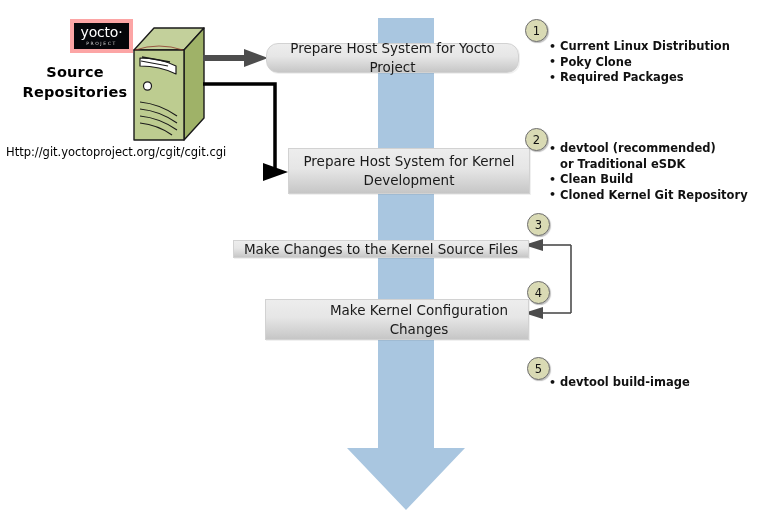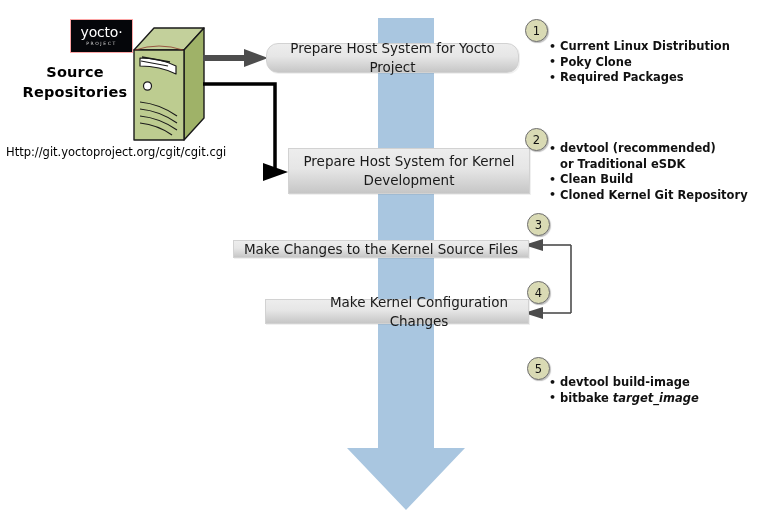--- a/index.html
+++ b/index.html
@@ -11,21 +11,21 @@
     position:relative;
   }
   #stage{position:absolute;left:0;top:0;width:769px;height:517px;}
 
   
   .flow-arrow{position:absolute;left:330px;top:18px;width:150px;height:494px;}
 
   
   .yocto-logo{
     position:absolute;left:70px;top:19px;width:63px;height:34px;
-    background:#05060a;border:1px solid #fca5a5;
+    background:#05060a;border:4px solid #fca5a5;
     box-sizing:border-box;
     display:flex;flex-direction:column;align-items:center;justify-content:center;
   }
   .yocto-logo .y-main{
     color:#ffffff;font-size:14px;letter-spacing:-0.2px;line-height:13px;
     font-family:"DejaVu Sans","Liberation Sans",sans-serif;
   }
   .yocto-logo .y-main .dot{font-size:14px;}
   .yocto-logo .y-sub{
     color:#d8d8d8;font-size:4.5px;letter-spacing:1.6px;line-height:7px;
@@ -150,21 +150,21 @@
 
   <div class="pbox" style="left:288px;top:148px;width:242px;height:46px;flex-direction:column;">
     <span>Prepare Host System for Kernel</span>
     <span>Development</span>
   </div>
 
   <div class="pbox" style="left:233px;top:240px;width:296px;height:18px;">
     <span>Make Changes to the Kernel Source Files</span>
   </div>
 
-  <div class="pbox" style="left:265px;top:299px;width:264px;height:25px;padding-left:44px;">
+  <div class="pbox" style="left:265px;top:299px;width:264px;height:41px;padding-left:44px;">
     <span>Make Kernel Configuration Changes</span>
   </div>
 
 
   <div class="numcircle" style="left:525px;top:19px;">
     <span>1</span>
   </div>
   <div class="numcircle" style="left:525px;top:128px;">
     <span>2</span>
   </div>
@@ -186,16 +186,15 @@
 
   <div class="blist" style="left:549px;top:141px;width:174px;">
     <div class="bl wrap">devtool (recommended) or Traditional eSDK</div>
     <div class="bl">Clean Build</div>
     <div class="bl">Cloned Kernel Git Repository</div>
   </div>
 
 
   <div class="blist" style="left:549px;top:375px;width:200px;">
     <div class="bl">devtool build-image</div>
-    <div class="bl"><span>bitbake </span><span class="ital">target_image</span></div>
   </div>
 
 </div>
 
 </body></html>

